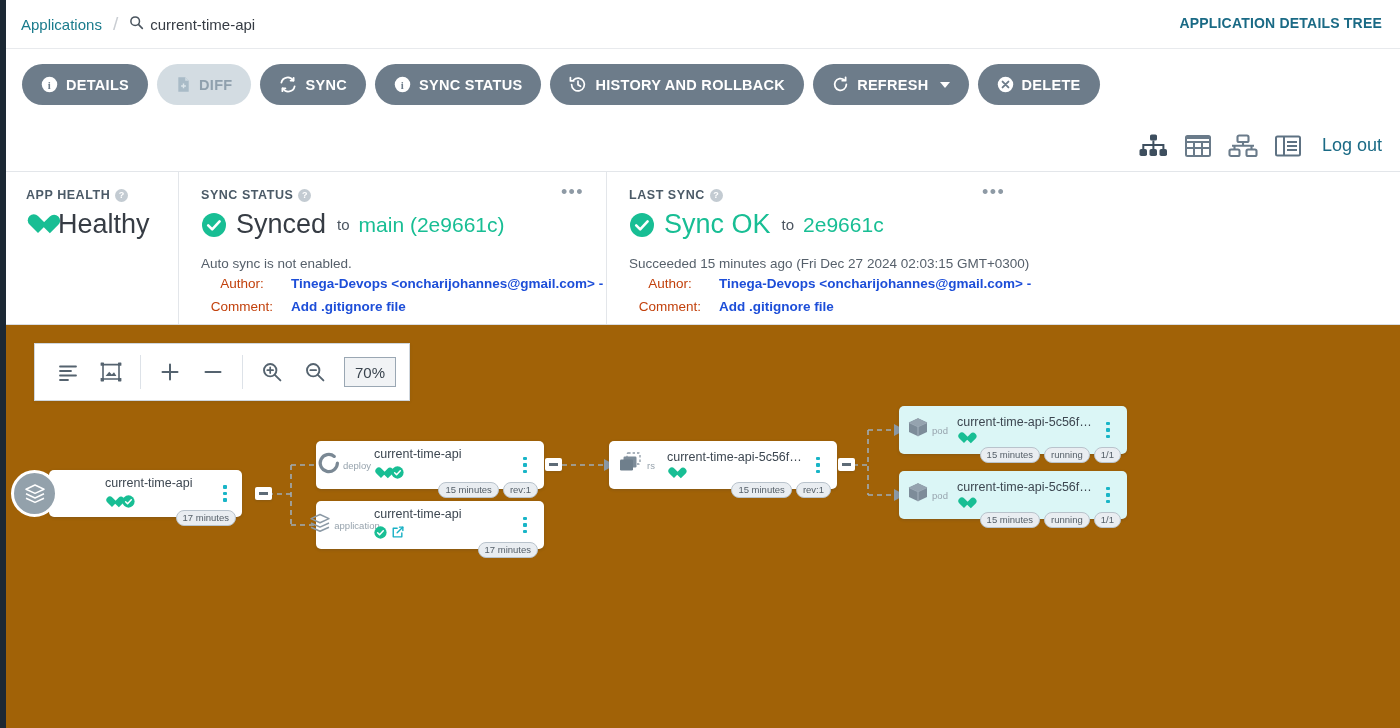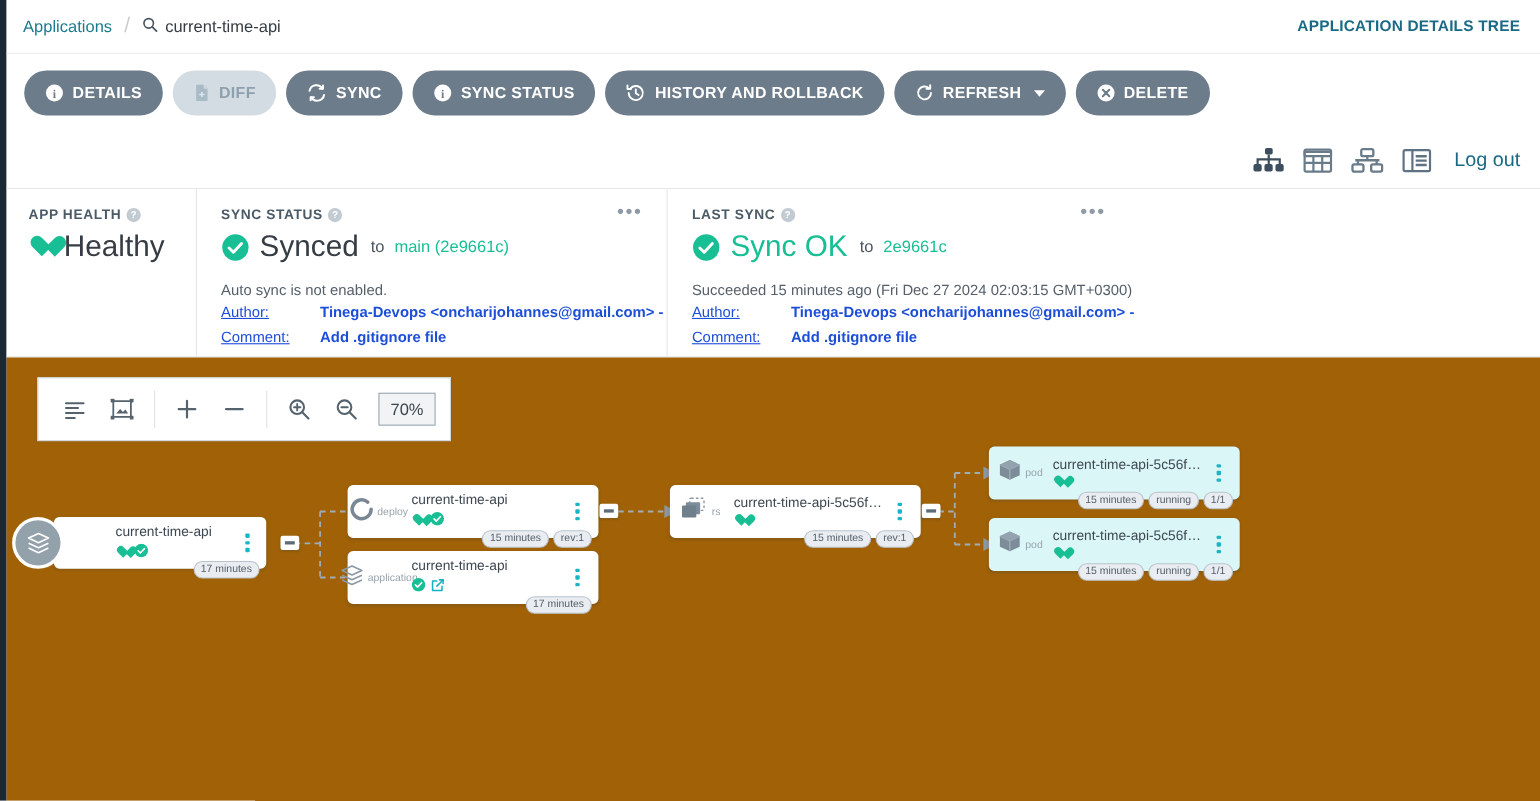--- a/index.html
+++ b/index.html
@@ -145,24 +145,24 @@
     position: absolute; right: 22px; top: 15px;
     color: #8e9aa5; font-size: 18px; letter-spacing: 1.4px;
     cursor: pointer; line-height: 10px;
   }
   .big-row { display: flex; align-items: center; gap: 9px; }
   .big-text {
     font-size: 27px; color: #363c44; font-weight: normal;
   }
   .big-text.green { color: #18be94; }
   .to-word { font-size: 15px; color: #4b5560; margin-left: 2px; }
-  .rev-link { font-size: 15px; color: #18be94; cursor: pointer; }
+  .rev-link { font-size: 21px; color: #18be94; cursor: pointer; }
   .sub-line { font-size: 13.5px; color: #56606b; margin-top: 16px; }
   .kv { display: flex; font-size: 13.5px; margin-top: 3px; line-height: 1.45; }
-  .kv .k { color: #1d4ed8; width: 82px; text-align: left; margin-right: 8px; flex: none; text-decoration: underline; }
+  .kv .k { color: #c2410c; width: 82px; text-align: center; margin-right: 8px; flex: none; }
   .kv .v { color: #1d4ed8; font-weight: bold; }
   .panel-last .kv .k { width: 82px; }
 
   
   .heart {
     width: 23px; height: 21px; position: relative; flex: none;
   }
   .heart::before, .heart::after {
     content: ""; position: absolute; top: 1px; width: 11.5px; height: 18px;
     background: #18be94; border-radius: 11.5px 11.5px 0 0;

